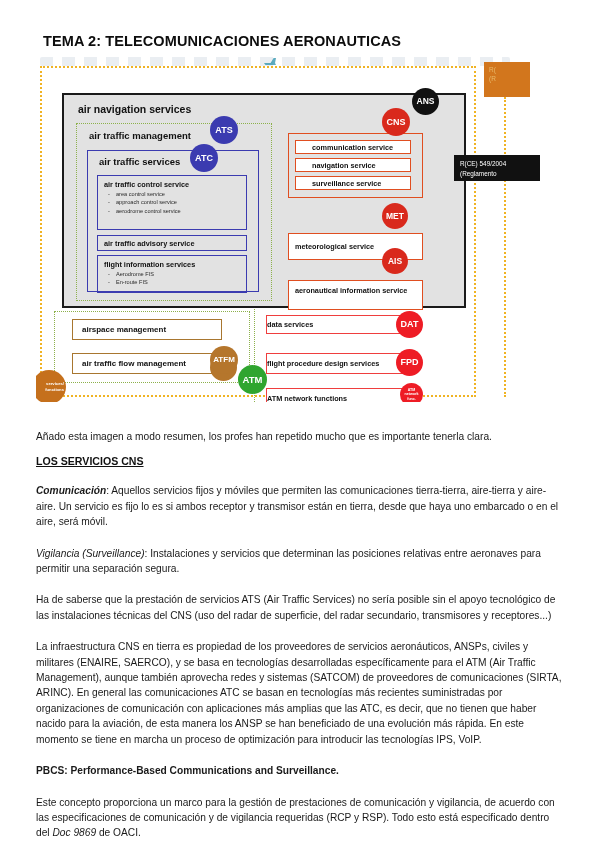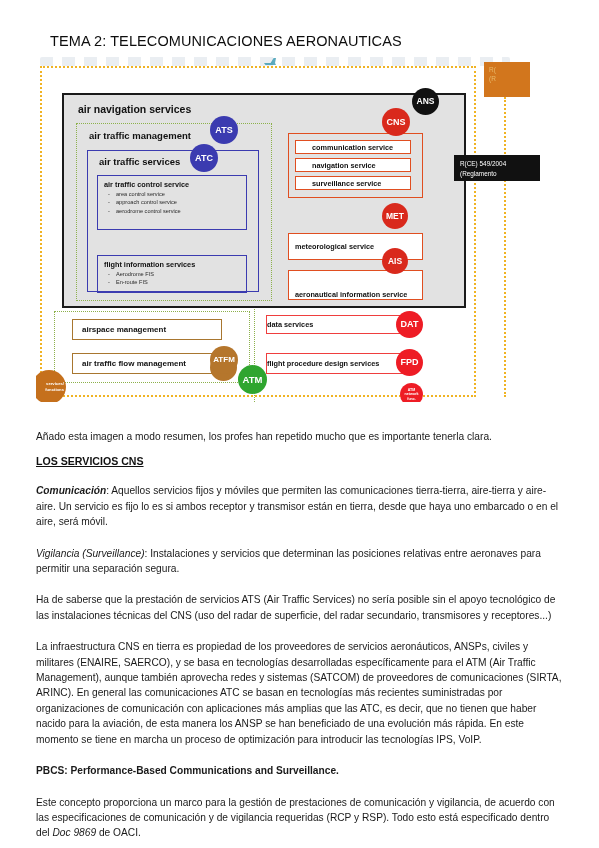--- a/index.html
+++ b/index.html
@@ -10,23 +10,23 @@
     background: #ffffff;
     font-family: "Liberation Sans", sans-serif;
     color: #1a1a1a;
     overflow: hidden;
   }
   .page { position: relative; width: 599px; height: 848px; padding: 0; }
 
   
   .doc-title {
     position: absolute;
-    left: 50px; top: 33px;
+    left: 43px; top: 33px;
     font-size: 14.5px;
-    font-weight: normal;
+    font-weight: bold;
     letter-spacing: 0.1px;
     color: #0d0d0d;
   }
 
   
   .diagram {
     position: absolute;
     left: 36px; top: 57px;
     width: 527px; height: 345px;
     overflow: hidden;
@@ -163,22 +163,22 @@
     border: 1.6px solid #e04e20;
     background: #ffffff;
     font-size: 7.3px; font-weight: bold; color: #111;
     display: flex; align-items: center;
     padding-left: 6px;
   }
   .cns-group .red-row { position: absolute; left: 6px; width: 116px; height: 14px; padding-left: 16px; }
   .cns-r1 { top: 6px; } .cns-r2 { top: 24px; } .cns-r3 { top: 42px; }
 
   .met-row { position: absolute; left: 224px; top: 138px; width: 135px; height: 27px; }
-  .ais-row { position: absolute; left: 224px; top: 175px; width: 135px; height: 30px;
-             align-items: flex-start; padding-top: 19px; line-height: 9.5px; }
+  .ais-row { position: absolute; left: 224px; top: 185px; width: 135px; height: 30px;
+             align-items: flex-start; padding-top: 5px; line-height: 9.5px; }
 
   .red-row2 {
     position: absolute; border: 1.6px solid #ef3e3e; background: #ffffff;
     font-size: 7.3px; font-weight: bold; color: #111;
     display: flex; align-items: center; 
   }
   .dat-row { left: 224px; top: 247px; width: 146px; height: 19px; }
   .fpd-row { left: 224px; top: 285px; width: 146px; height: 21px; font-weight: bold; }
   .net-row { left: 224px; top: 320px; width: 146px; height: 20px; }
 
@@ -269,20 +269,23 @@
           <div class="ats-box">
             <div class="ats-box-title">air traffic services</div>
 
             <div class="atc-box">
               <div class="svc-head">air traffic control service</div>
               <div class="svc-sub"><span class="dash">-</span><span>area control service</span></div>
               <div class="svc-sub"><span class="dash">-</span><span>approach control service</span></div>
               <div class="svc-sub"><span class="dash">-</span><span>aerodrome control service</span></div>
             </div>
 
+            <div class="adv-box">
+              <div class="svc-head">air traffic advisory service</div>
+            </div>
 
             <div class="fis-box">
               <div class="svc-head">flight information services</div>
               <div class="svc-sub"><span class="dash">-</span><span>Aerodrome FIS</span></div>
               <div class="svc-sub"><span class="dash">-</span><span>En-route FIS</span></div>
             </div>
           </div>
         </div>
 
         <div class="cns-group">
@@ -294,20 +297,21 @@
         <div class="red-row met-row">meteorological service</div>
         <div class="red-row ais-row">aeronautical information service</div>
       </div>
 
       <div class="bottom-dotted"></div>
       <div class="brown-row asm-row">airspace management</div>
       <div class="brown-row atfm-row">air traffic flow management</div>
 
       <div class="red-row2 dat-row">data services</div>
       <div class="red-row2 fpd-row">flight procedure design services</div>
+      <div class="red-row2 net-row">ATM network functions</div>
 
       <div class="badge badge-ans">ANS</div>
       <div class="badge badge-cns">CNS</div>
       <div class="badge badge-met">MET</div>
       <div class="badge badge-ais">AIS</div>
       <div class="badge badge-ats">ATS</div>
       <div class="badge badge-atc">ATC</div>
       <div class="badge badge-asm">ASM</div>
       <div class="badge badge-atfm">ATFM</div>
       <div class="badge badge-atm">ATM</div>

